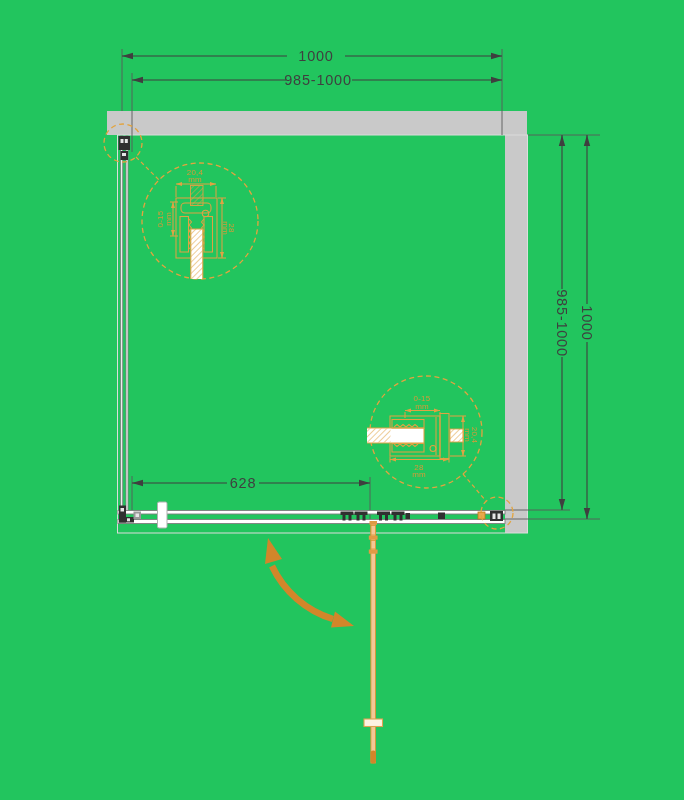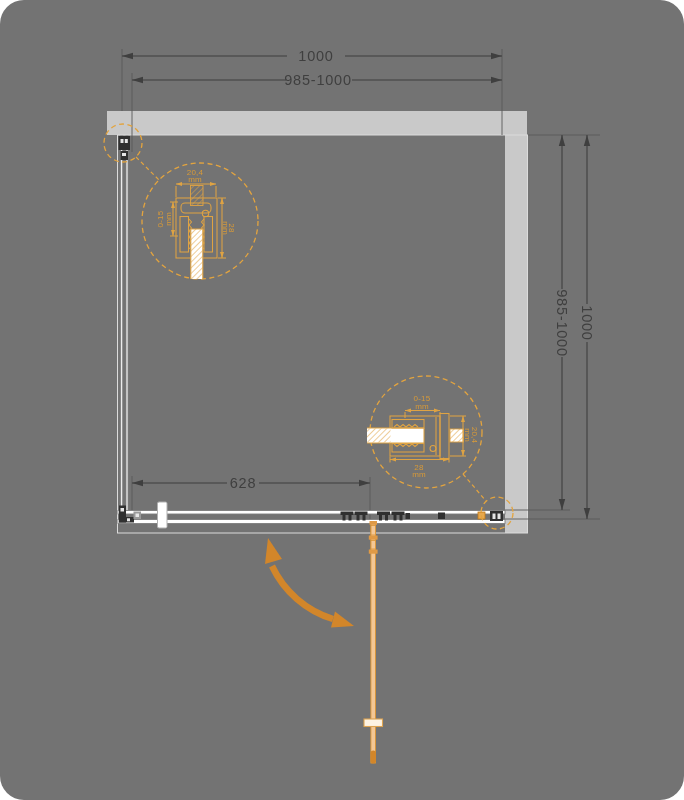--- a/index.html
+++ b/index.html
@@ -1,17 +1,17 @@
 <!DOCTYPE html>
 <html><head>
 <meta charset="utf-8">
 <style>
   html,body{margin:0;padding:0;background:#ffffff;}
-  .stage{position:relative;width:684px;height:800px;background:#737373;overflow:hidden;
-         font-family:"Liberation Sans", sans-serif;border-radius:24px;}
+  .stage{position:relative;width:684px;height:800px;background:#22c55e;overflow:hidden;
+         font-family:"Liberation Sans", sans-serif;}
   svg{display:block;}
   text{font-family:"Liberation Sans", sans-serif;}
   .dim-text{font-size:14.5px;fill:#3f3f3f;letter-spacing:0.8px;}
   .detail-text{font-size:8px;fill:#d89a38;letter-spacing:0.2px;}
   .dim-line{stroke:#3f3f3f;stroke-width:1.1;fill:none;}
   .ext-line{stroke:#5a5a5a;stroke-width:0.9;fill:none;}
   .dim-arrow{fill:#3f3f3f;stroke:none;}
   .o-line{stroke:#dfa343;stroke-width:1.05;fill:none;}
   .o-arrow{fill:#dfa343;stroke:none;}
   .o-dash{stroke:#e3a43f;stroke-width:1.3;fill:none;stroke-dasharray:5 3.5;}

